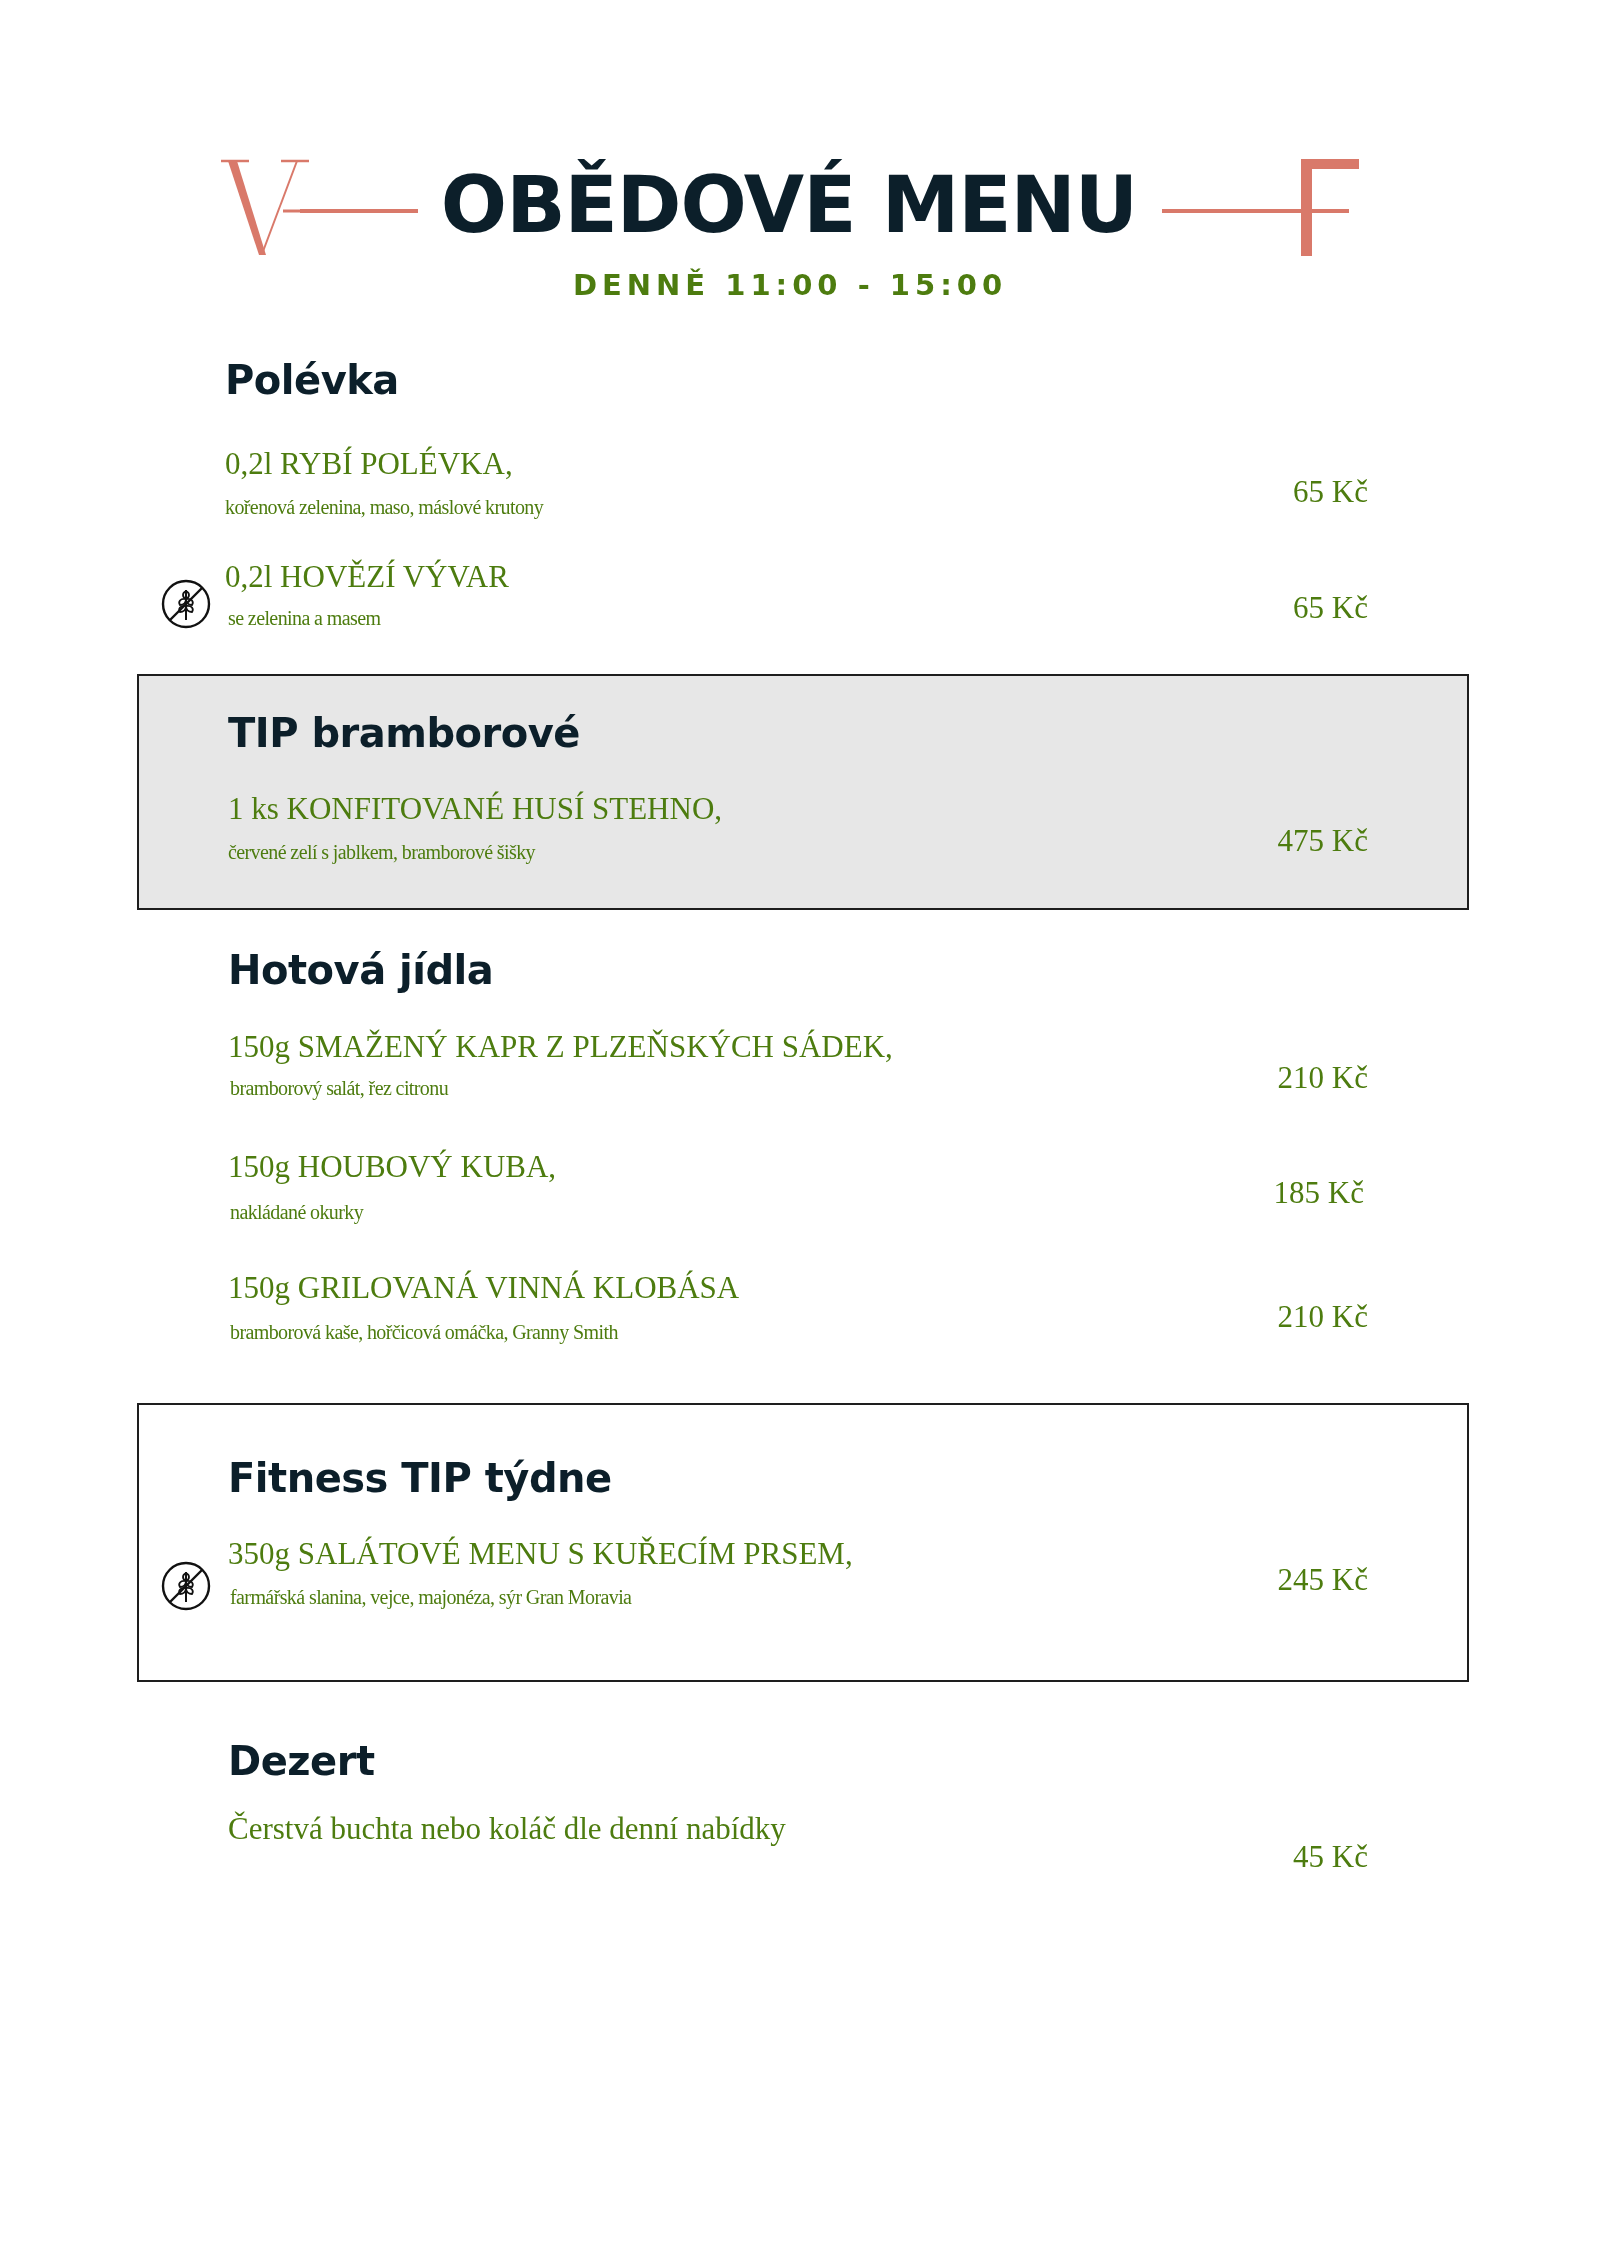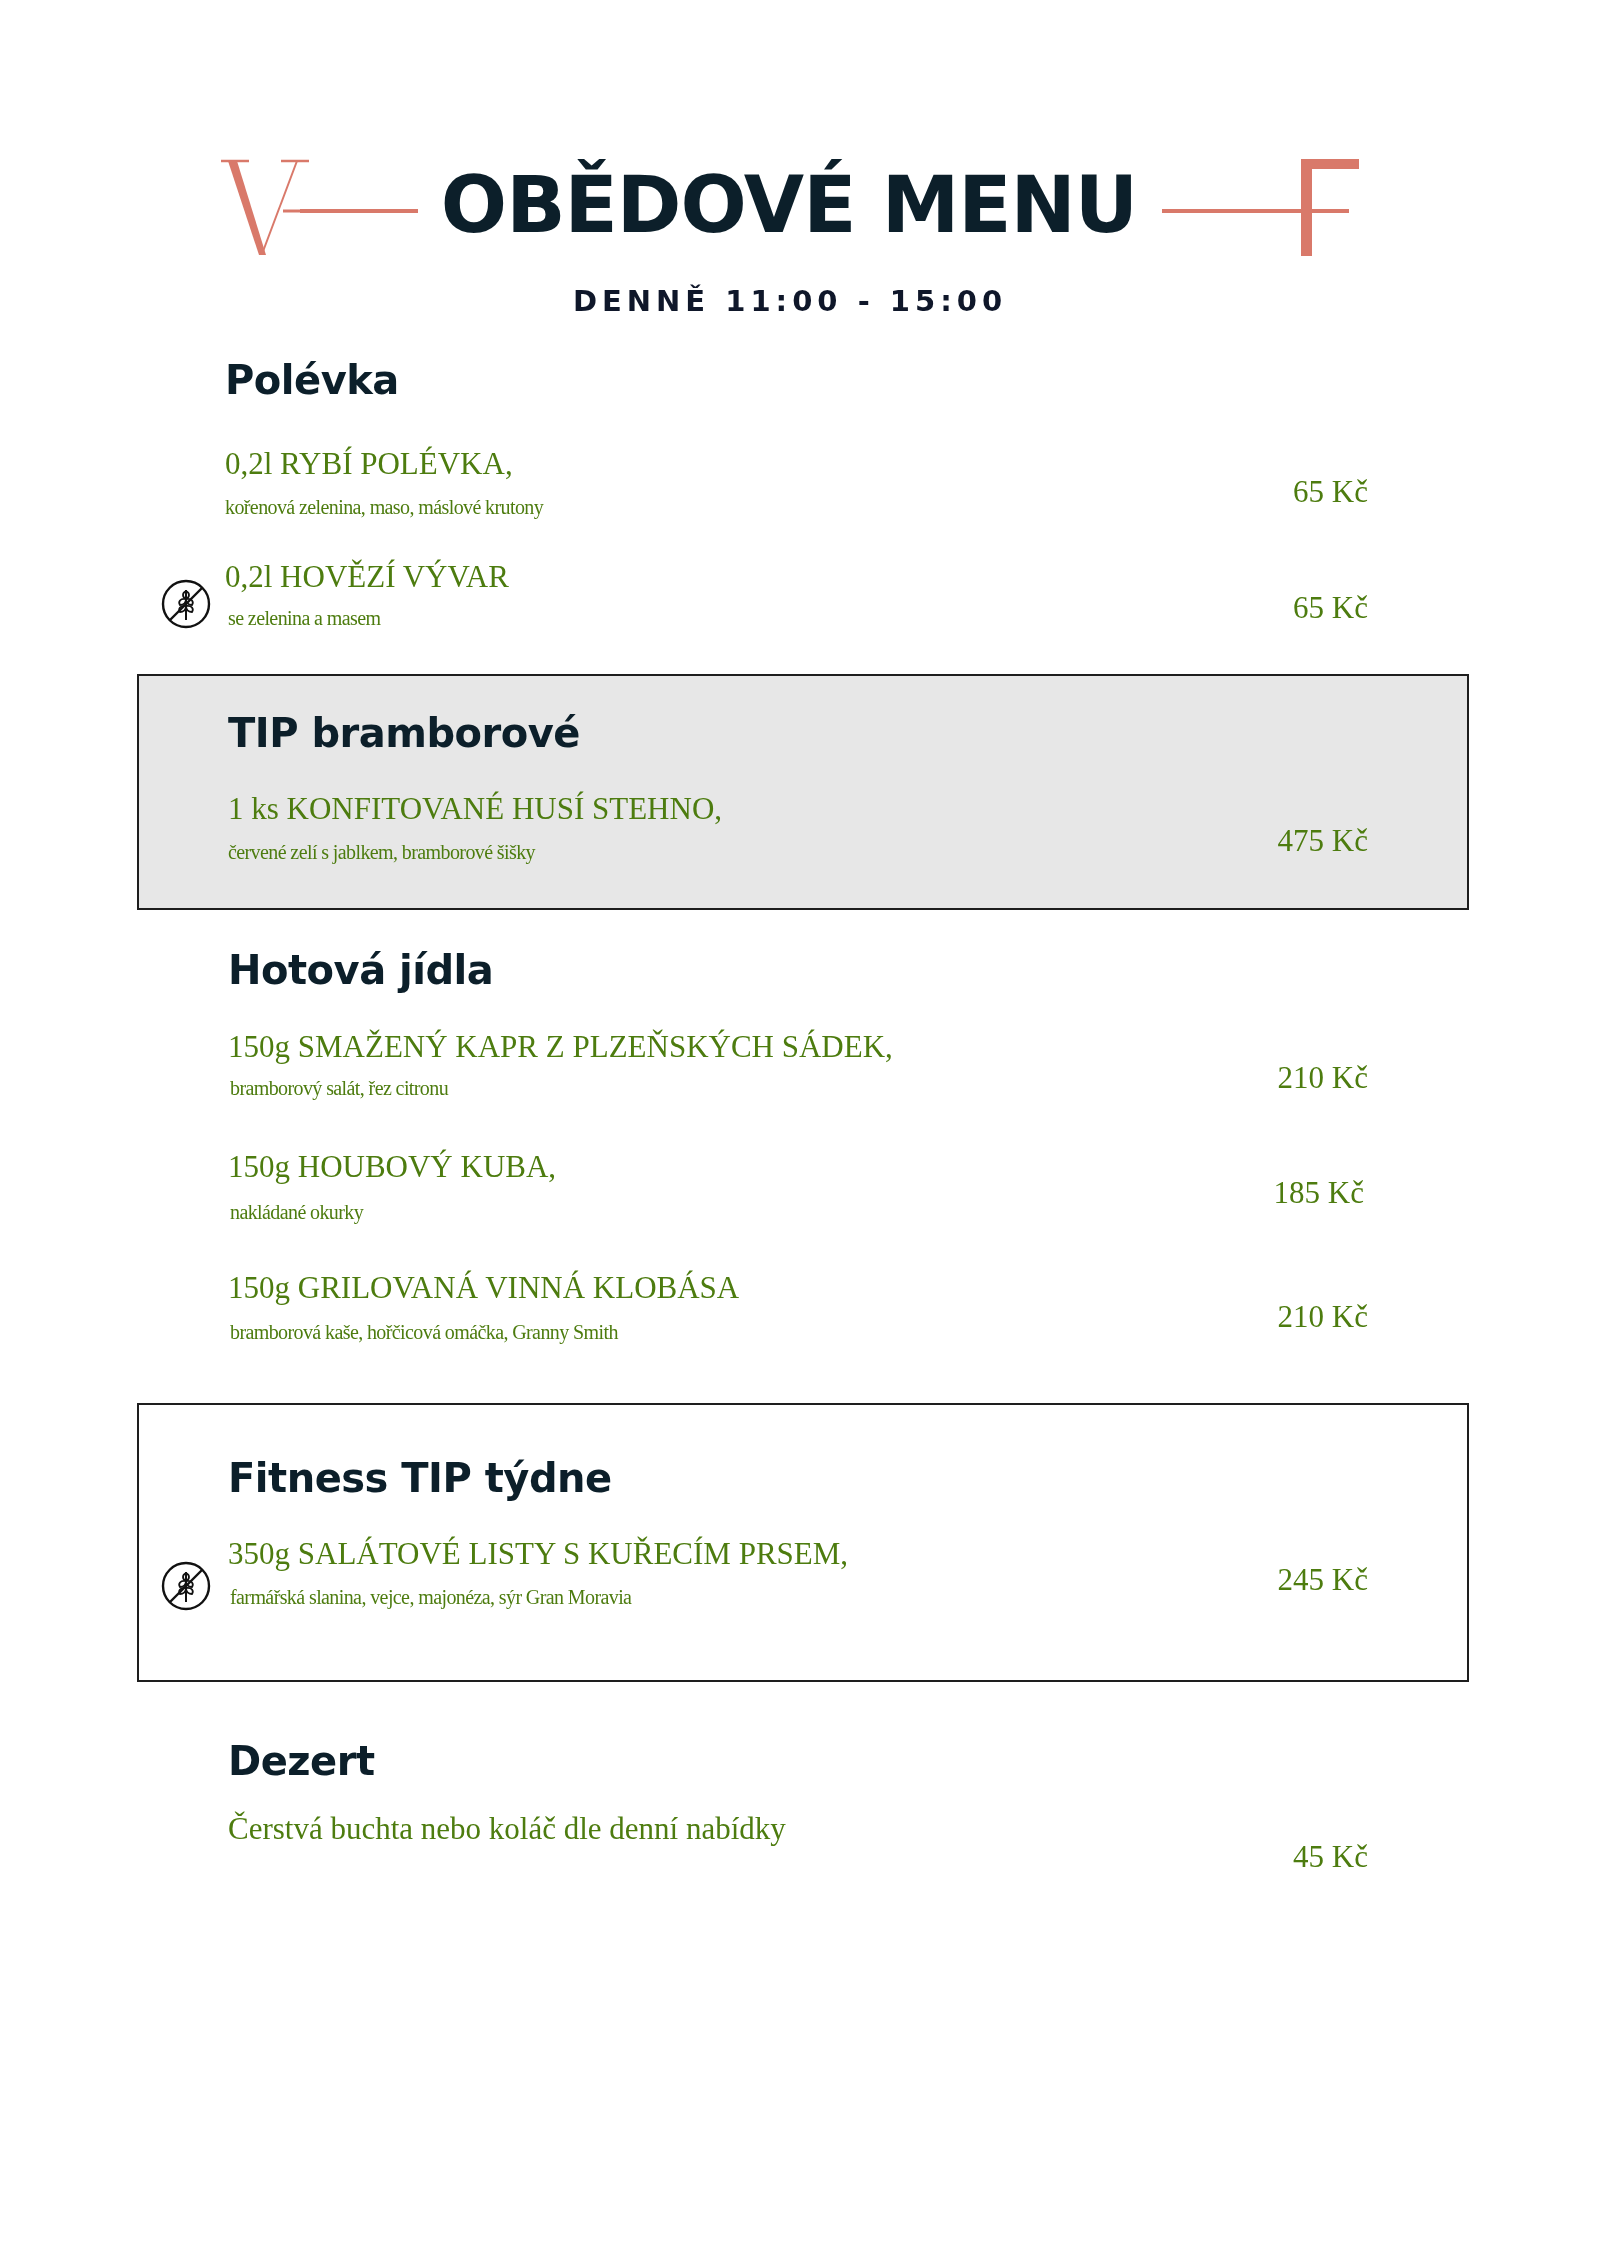--- a/index.html
+++ b/index.html
@@ -4,23 +4,23 @@
 <style>
   html, body { margin: 0; padding: 0; background: #ffffff; }
   body { width: 1606px; height: 2250px; position: relative; overflow: hidden;
          font-family: "Liberation Sans", "DejaVu Sans", sans-serif; color: #0c1f2a; }
   .abs { position: absolute; }
   .logo-v { position: absolute; left: 219px; top: 158px; width: 92px; height: 100px; }
   .logo-f { position: absolute; left: 1160px; top: 158px; width: 202px; height: 100px; }
   .title { position: absolute; left: 436px; top: 158px; width: 706px; text-align: center;
            font-family: "DejaVu Sans", sans-serif; font-weight: 700; font-size: 78px;
            line-height: 94px; letter-spacing: -1px; color: #0c1f2a; white-space: nowrap; }
-  .subtitle { position: absolute; left: 560px; top: 284px; width: 460px; text-align: center;
+  .subtitle { position: absolute; left: 560px; top: 268px; width: 460px; text-align: center;
               font-family: "DejaVu Sans", sans-serif; font-weight: 700; font-size: 29px;
-              line-height: 34px; letter-spacing: 5px; color: #0f172a; white-space: nowrap; }
+              line-height: 34px; letter-spacing: 5px; color: #4d7c0f; white-space: nowrap; }
   .heading { position: absolute; font-family: "DejaVu Sans", sans-serif; font-weight: 700;
              font-size: 40px; line-height: 48px; color: #0c1f2a; white-space: nowrap; letter-spacing: -0.5px; }
   .line1, .line2, .price { position: absolute; font-size: 31px; line-height: 36px;
              color: #4d7c0f; white-space: nowrap; font-family: Liberation Serif, serif; }
   .line2 { font-size: 20px; letter-spacing: -0.6px; }
   .price { width: 120px; text-align: right; margin-top: 28px; }
   .box { position: absolute; left: 137px; width: 1332px; box-sizing: border-box;
          border: 2.5px solid #1e1e1e; }
   .box.grey { background: #e7e7e7; }
   .gf-icon { position: absolute; width: 52px; height: 52px; }
@@ -104,21 +104,21 @@
   <svg class="gf-icon" viewBox="0 0 52 52" style="left:160px; top:1560px;">
     <circle cx="26" cy="26" r="23" fill="none" stroke="#111" stroke-width="2.4"></circle>
     <line x1="10" y1="42" x2="42" y2="10" stroke="#111" stroke-width="2.4"></line>
     <line x1="26" y1="12" x2="26" y2="42" stroke="#111" stroke-width="2"></line>
     <path d="M26 13 C22 15 22 19 26 21 C30 19 30 15 26 13Z" fill="none" stroke="#111" stroke-width="1.8"></path>
     <path d="M26 21 C20 20 18 24 20 27 C23 27 26 25 26 21Z" fill="none" stroke="#111" stroke-width="1.8"></path>
     <path d="M26 21 C32 20 34 24 32 27 C29 27 26 25 26 21Z" fill="none" stroke="#111" stroke-width="1.8"></path>
     <path d="M26 28 C20 27 18 31 20 34 C23 34 26 32 26 28Z" fill="none" stroke="#111" stroke-width="1.8"></path>
     <path d="M26 28 C32 27 34 31 32 34 C29 34 26 32 26 28Z" fill="none" stroke="#111" stroke-width="1.8"></path>
   </svg>
-  <div class="line1" style="left:228px; top:1536px;">350g  SALÁTOVÉ LISTY S KUŘECÍM PRSEM,</div>
+  <div class="line1" style="left:228px; top:1536px;">350g  SALÁTOVÉ MENU S KUŘECÍM PRSEM,</div>
   <div class="line2" style="left:230px; top:1579px;">farmářská slanina, vejce, majonéza, sýr Gran Moravia</div>
   <div class="price" style="left:1248px; top:1534px;">245  Kč</div>
 </div>
 
 <div class="heading" style="left:228px; top:1737px;">Dezert</div>
 <div>
   <div class="line1" style="left:228px; top:1811px;">Čerstvá buchta nebo koláč dle denní nabídky</div>
   <div class="price" style="left:1248px; top:1811px;">45  Kč</div>
 </div>
 

